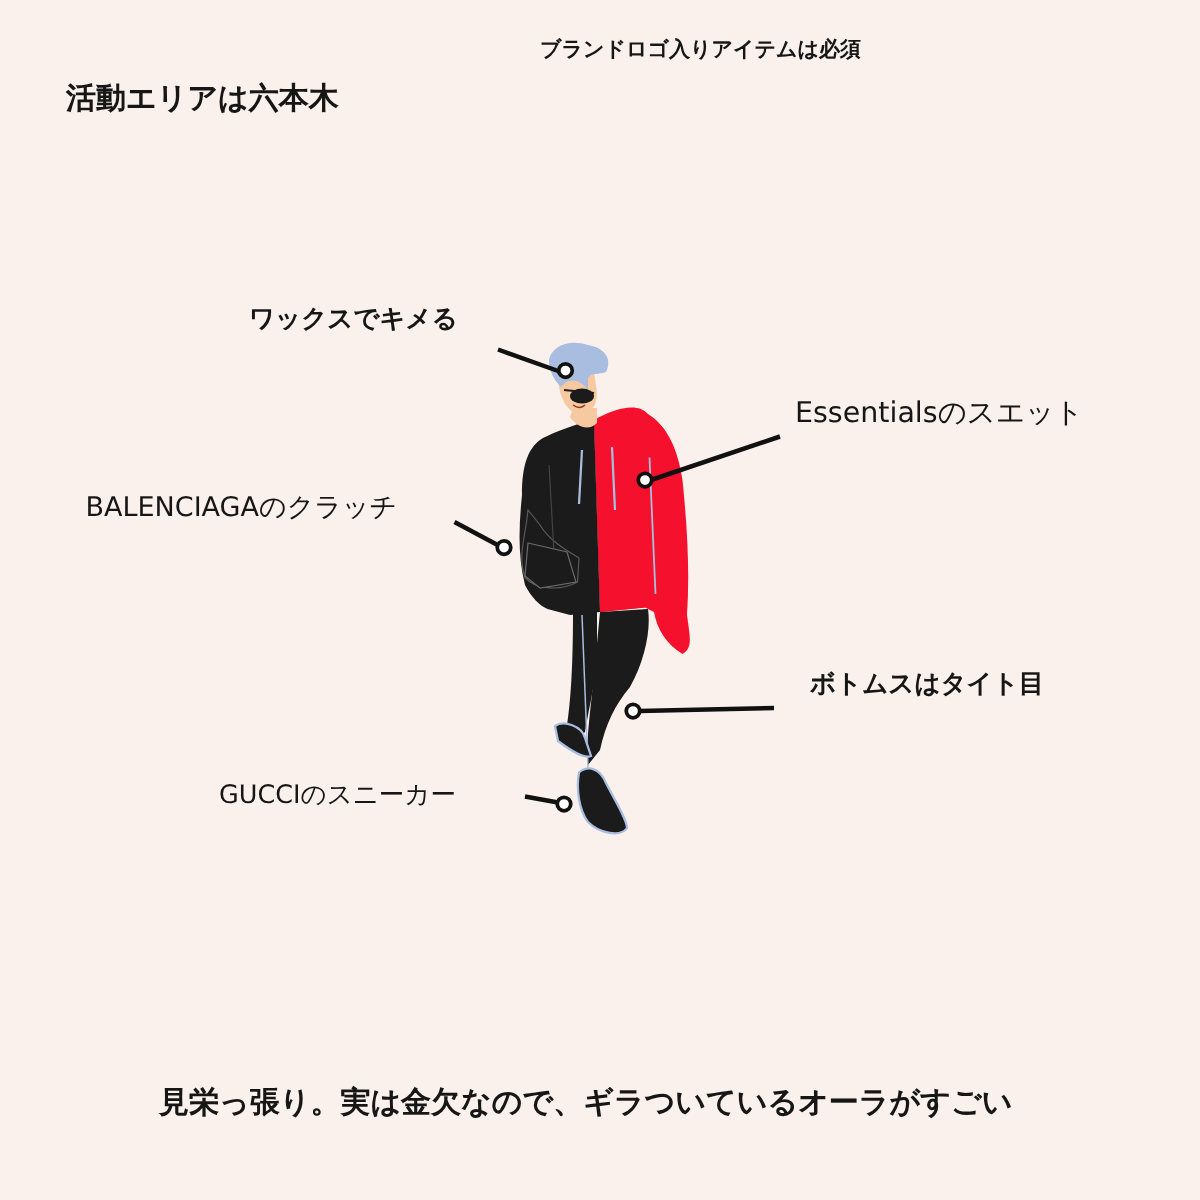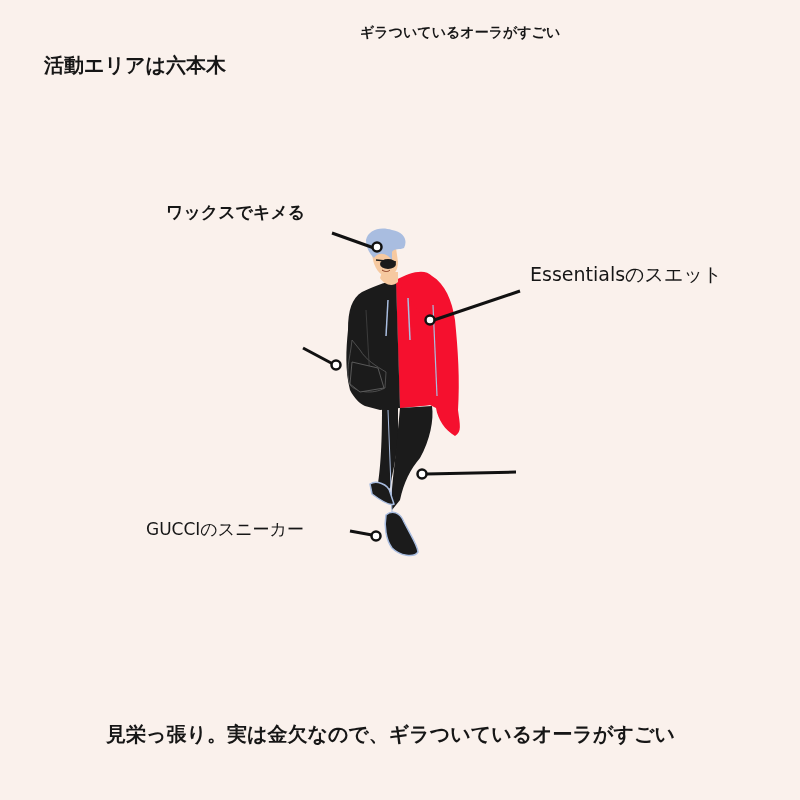--- a/index.html
+++ b/index.html
@@ -40,24 +40,26 @@
       left: 0; top: 0;
       width: 800px; height: 800px;
     }
   </style>
 </head>
 <body>
 
 <div class="canvas">
 
   <div class="txt t-area">活動エリアは六本木</div>
-  <div class="txt t-aura">ギラついているオーラがすごい</div>
+  <div class="txt t-aura">ブランドロゴ入りアイテムは必須</div>
 
   <div class="txt t-ess">Essentialsのスエット</div>
   <div class="txt t-wax">ワックスでキメる</div>
+  <div class="txt t-bal">BALENCIAGAのクラッチ</div>
+  <div class="txt t-bot">ボトムスはタイト目</div>
   <div class="txt t-gucci">GUCCIのスニーカー</div>
 
   <svg class="figure-layer" viewBox="0 0 800 800" xmlns="http://www.w3.org/2000/svg">
 
     <g>
       <path d="M396 280 C410 272 425 268 432 276 C445 284 452 300 455 320 C458 350 460 380 458 410 C460 425 462 432 455 436 C445 430 438 420 436 408 L430 405 L400 408 Z" fill="#f5102e"></path>
       <path d="M396 280 L400 408 L430 405 L432 330 Z" fill="#f5102e"></path>
       <line x1="408" y1="298" x2="410" y2="340" stroke="#a9bde0" stroke-width="1.5"></line>
       <line x1="433" y1="305" x2="437" y2="396" stroke="#a9bde0" stroke-width="1.2"></line>
     </g>

